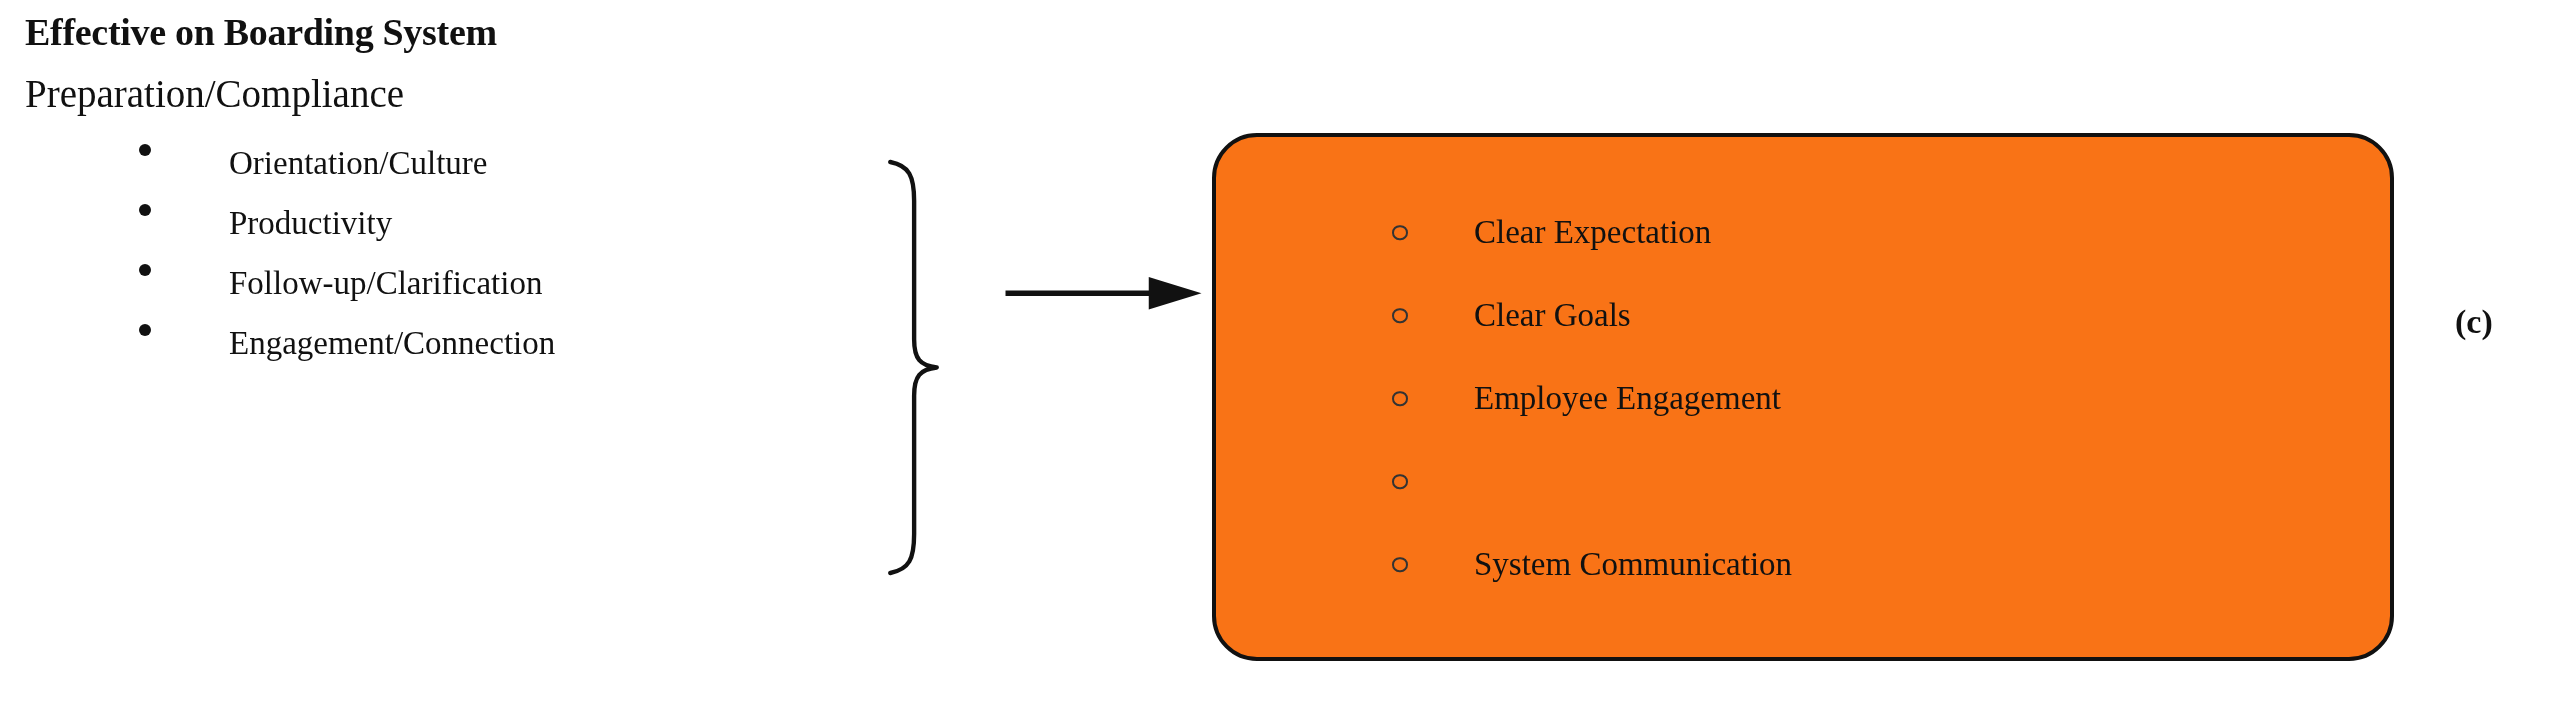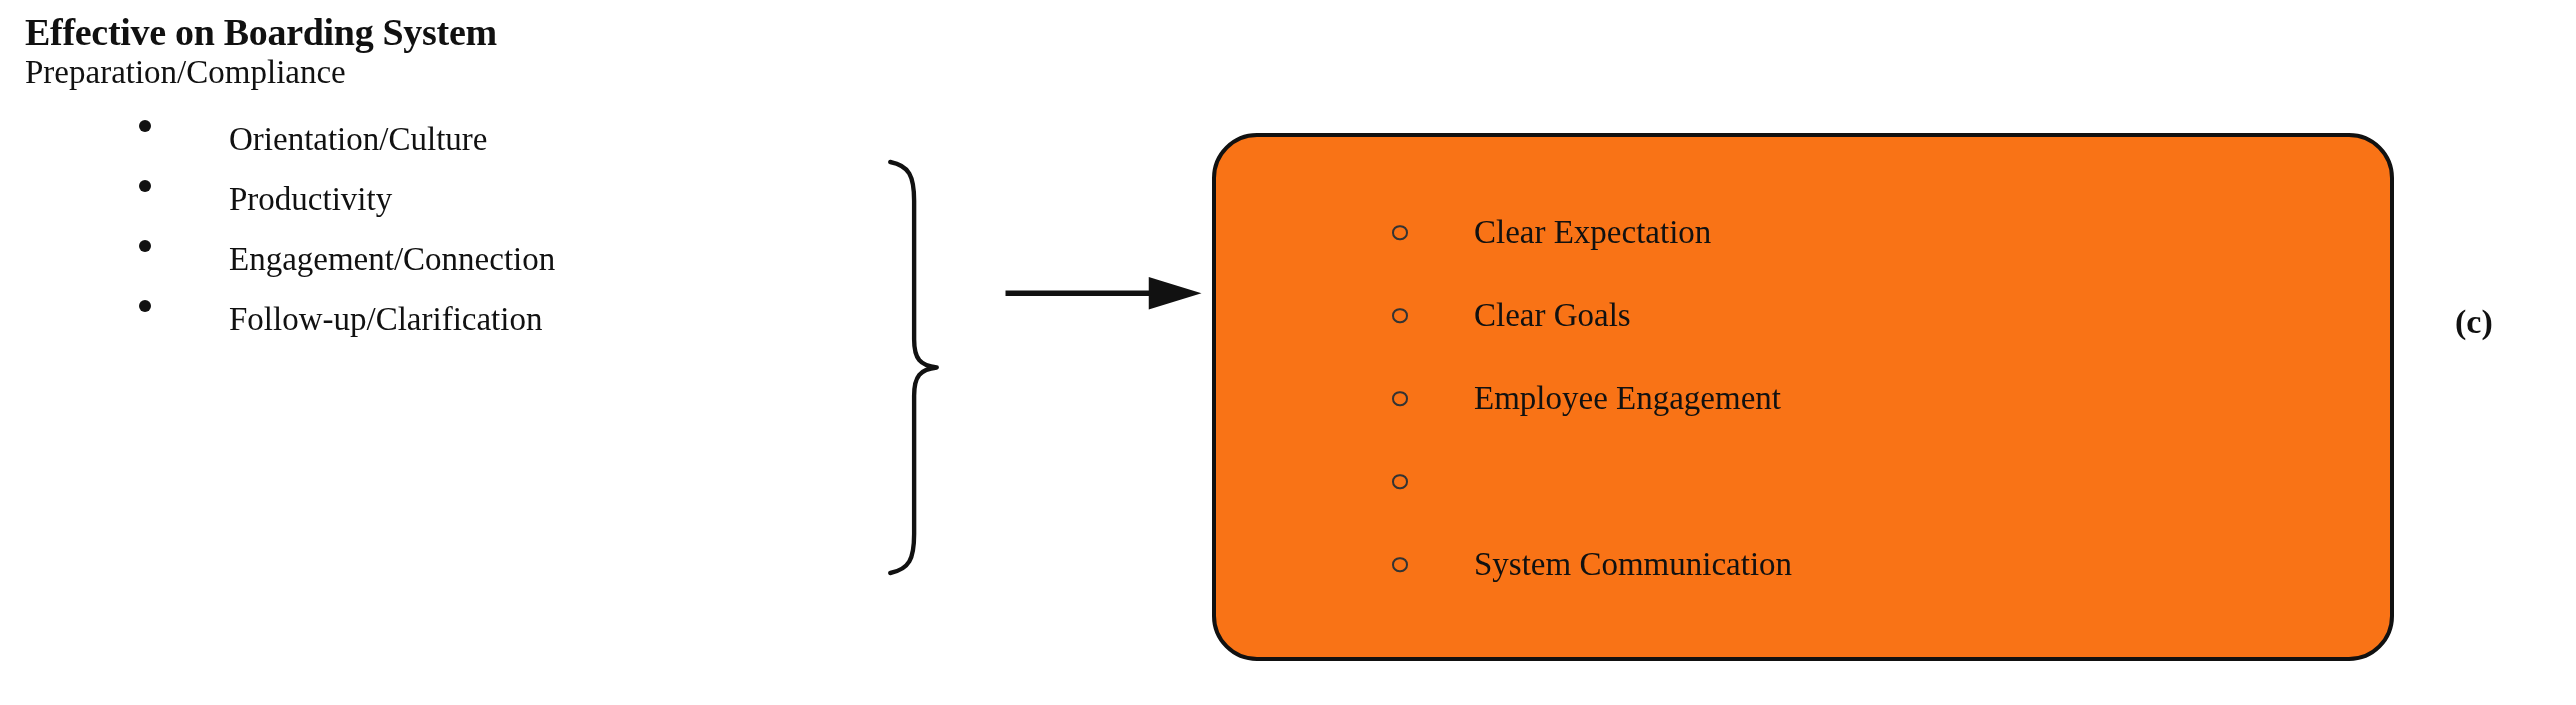--- a/index.html
+++ b/index.html
@@ -26,26 +26,26 @@
     left: 25px;
     top: 11.3px;
     width: 836px;
   }
 
   .diagram-title {
     font-size: 38px;
     font-weight: bold;
     letter-spacing: -0.3px;
     line-height: 1.12;
-    margin: 0 0 0 0;
+    margin: 0 0 18px 0;
     white-space: nowrap;
   }
 
   .subtitle {
-    font-size: 33px;
+    font-size: 39px;
     font-weight: normal;
     line-height: 1.15;
     margin: 0 0 3.8px 0;
     white-space: nowrap;
   }
 
   .bullet-list {
     list-style: none;
     margin: 0;
     padding: 0;
@@ -164,25 +164,25 @@
       <li>
         <span class="bullet-dot"></span>
         <span>Orientation/Culture</span>
       </li>
       <li>
         <span class="bullet-dot"></span>
         <span>Productivity</span>
       </li>
       <li>
         <span class="bullet-dot"></span>
+        <span>Follow-up/Clarification</span>
+      </li>
+      <li>
+        <span class="bullet-dot"></span>
         <span>Engagement/Connection</span>
-      </li>
-      <li>
-        <span class="bullet-dot"></span>
-        <span>Follow-up/Clarification</span>
       </li>
     </ul>
   </div>
 
   <div class="brace">
     <svg viewBox="0 0 110 670" preserveAspectRatio="none" aria-hidden="true">
       <path d="M 18 8
                C 48 14, 56 30, 56 70
                L 56 290
                C 56 322, 66 332, 92 335

